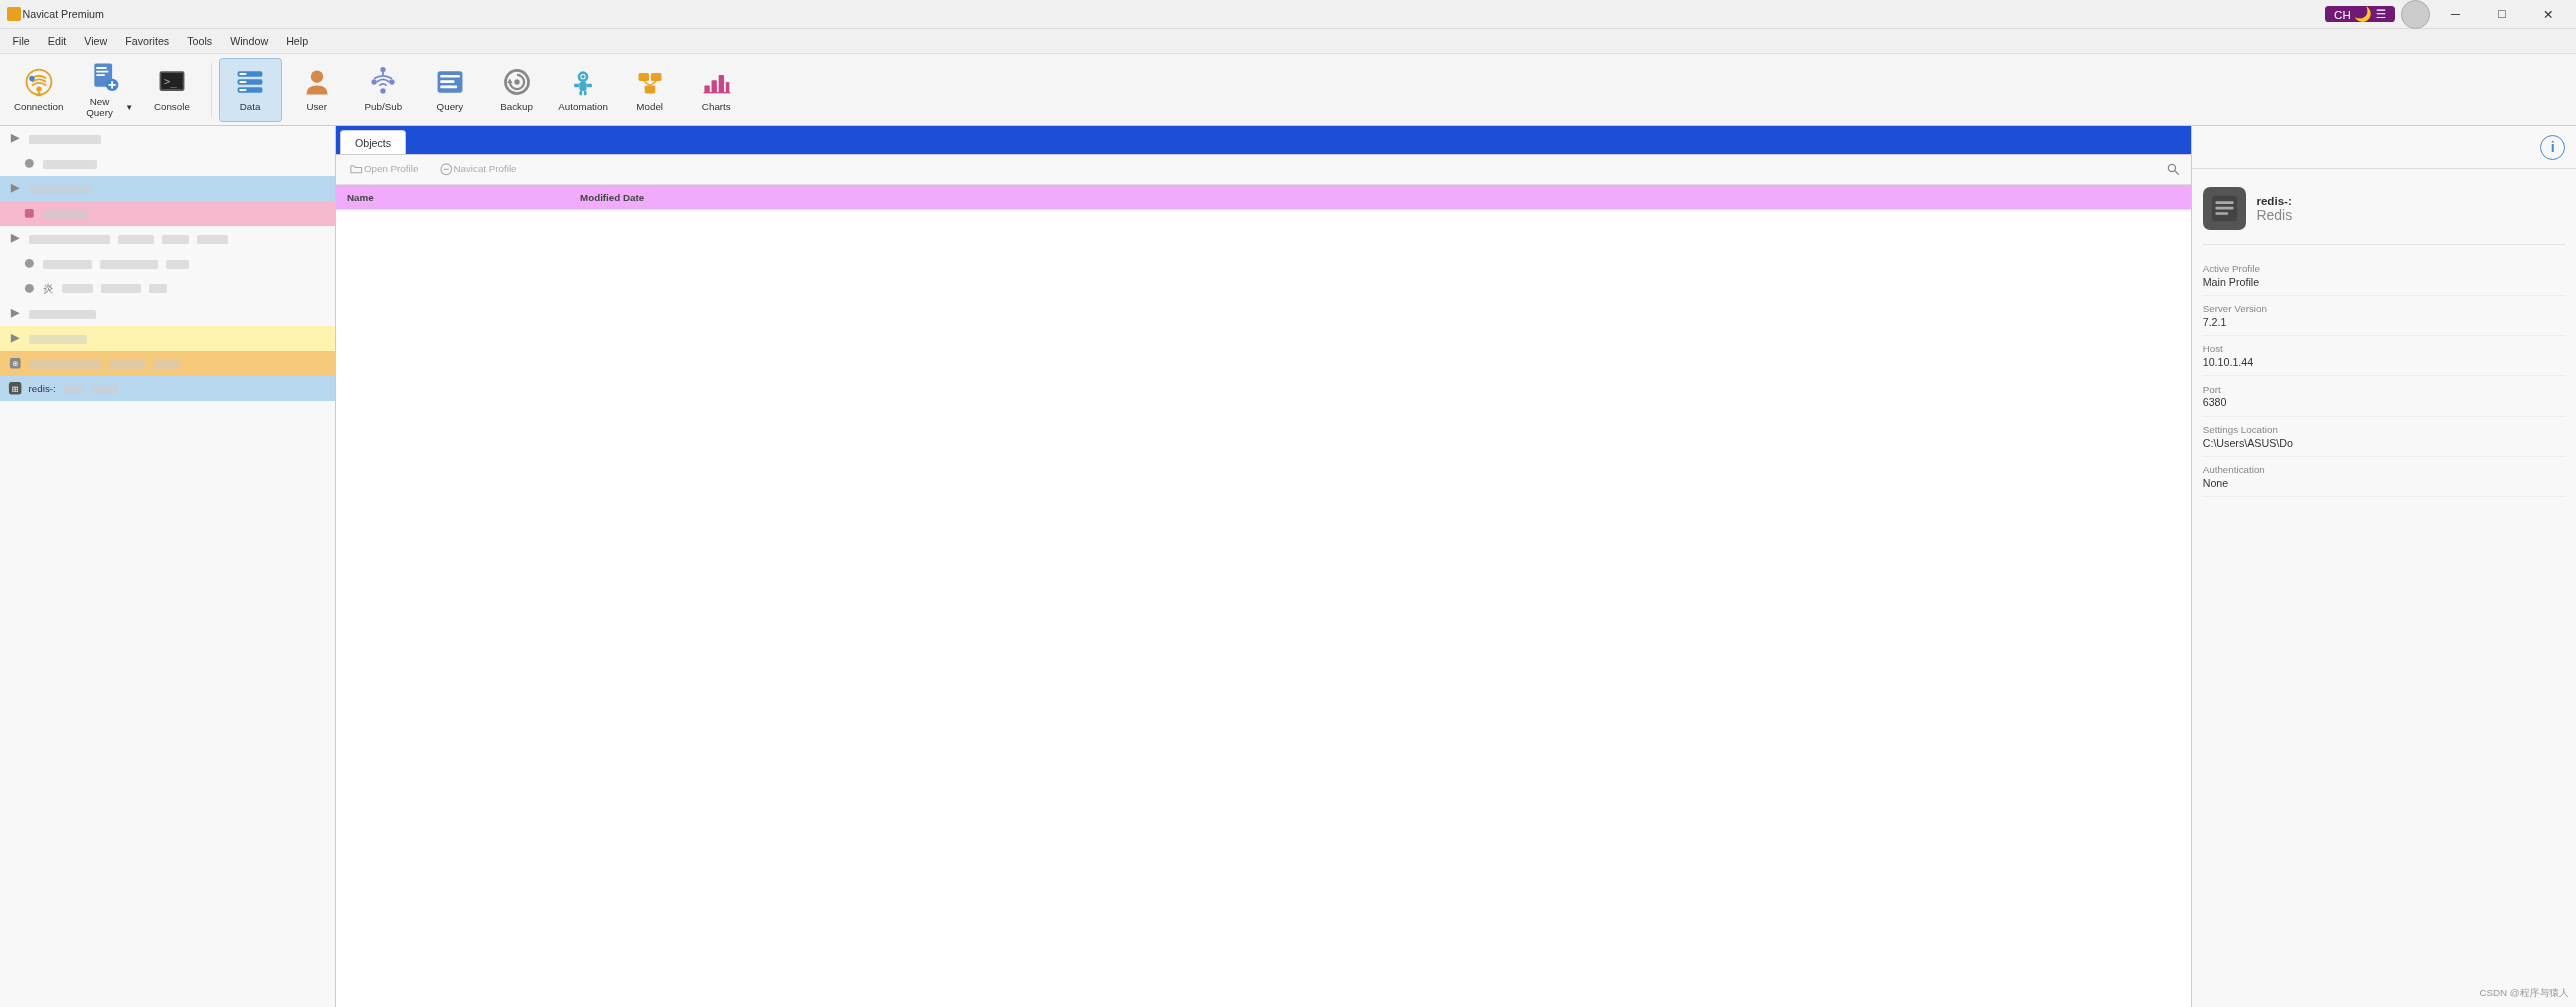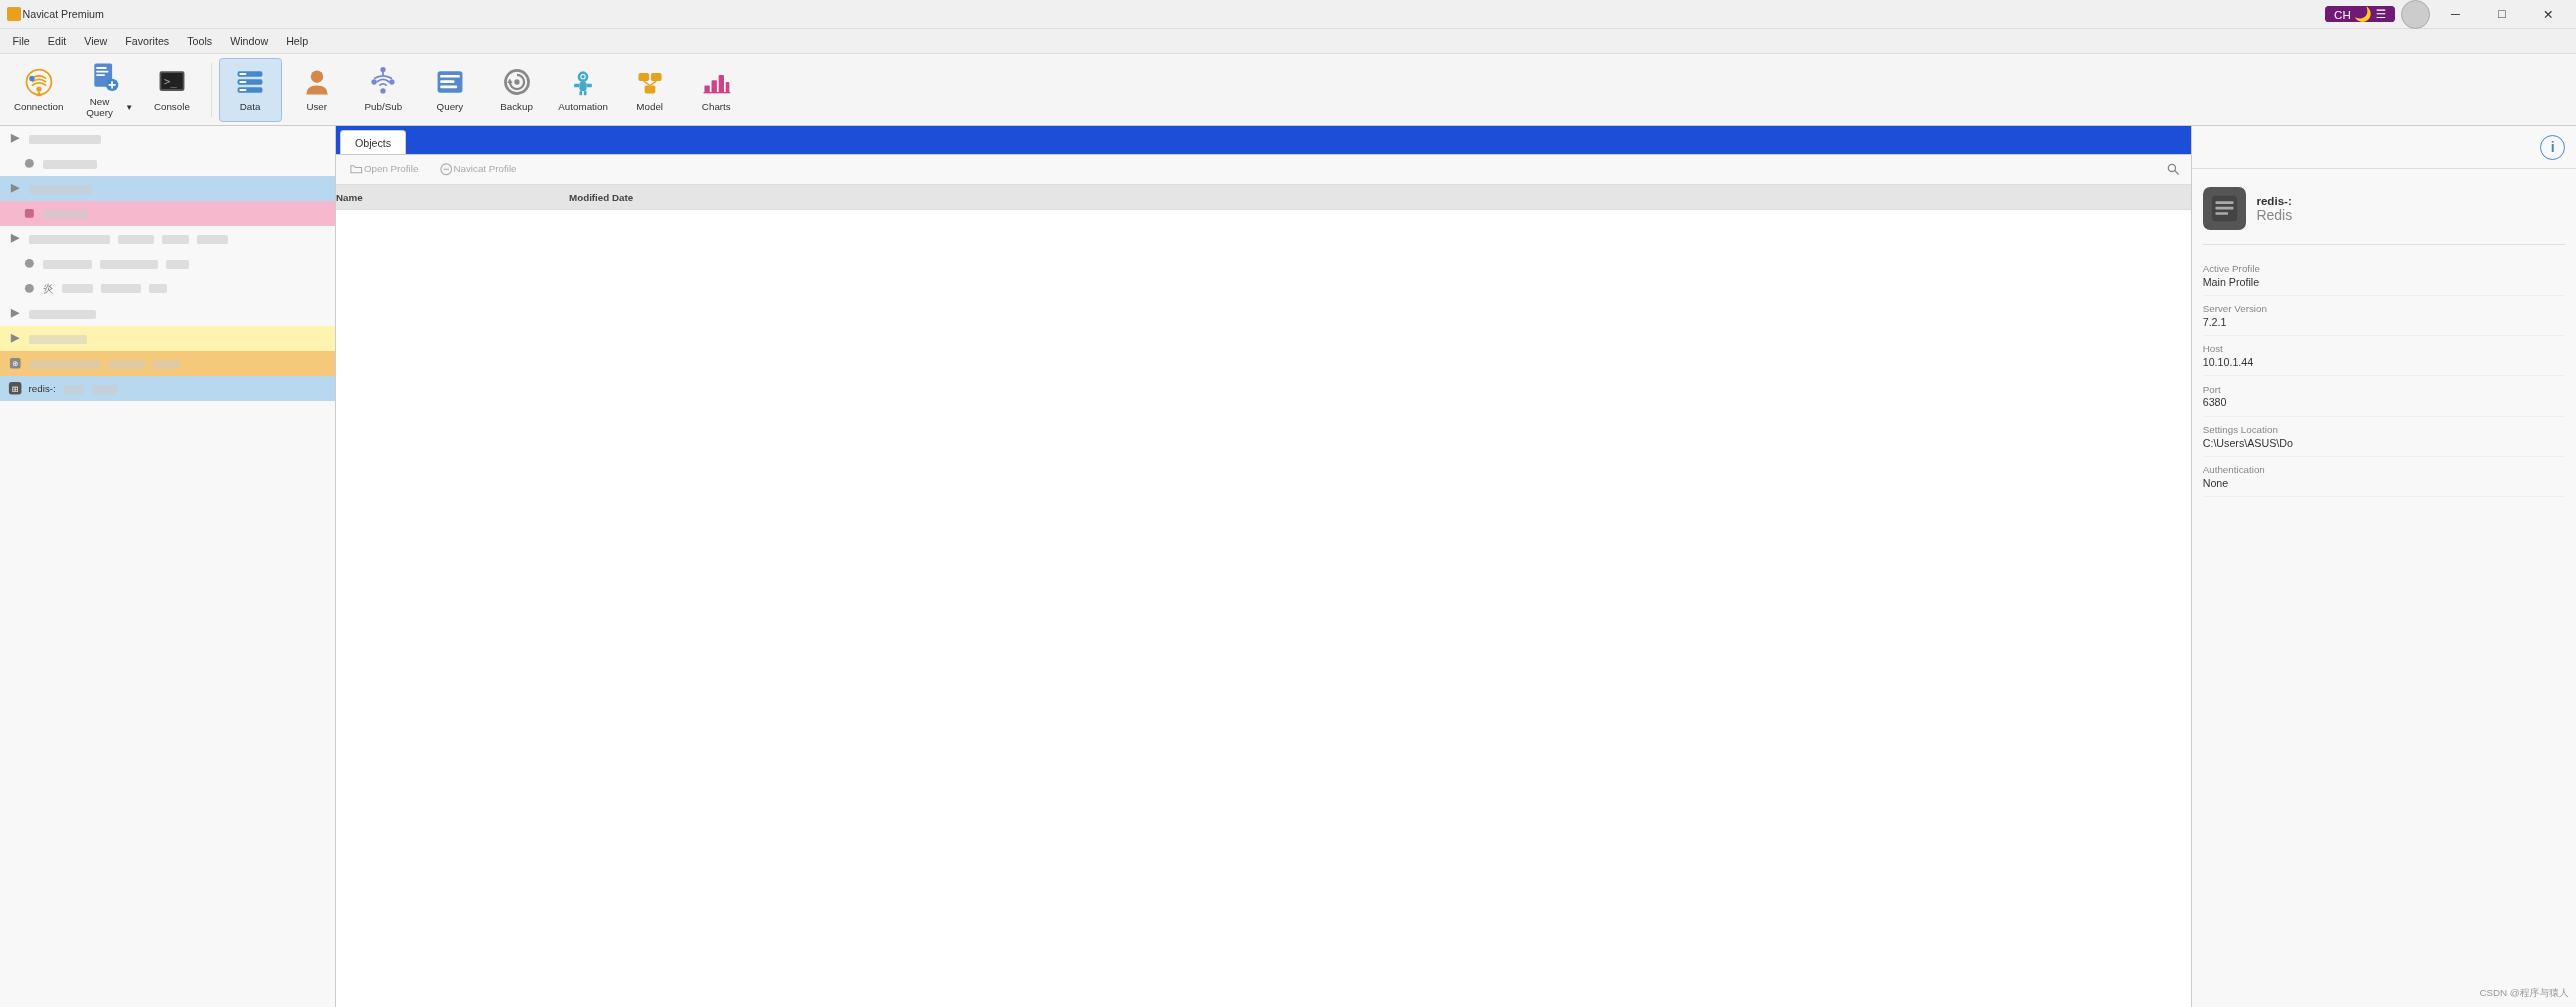--- a/index.html
+++ b/index.html
@@ -219,23 +219,23 @@
       cursor: pointer;
       color: #666;
       font-size: 12.5px;
     }
 
     
     .table-header {
       display: flex;
       align-items: center;
       height: 25px;
-      background: #e5e5e5;
+      background: #f0abfc;
       border-bottom: 0.9px solid #ddd;
-      padding: 0 0;
+      padding: 0 11px;
     }
     .th-name {
       width: 233px;
       font-size: 9.8px;
       font-weight: 600;
       color: #444;
     }
     .th-modified {
       font-size: 9.8px;
       font-weight: 600;

